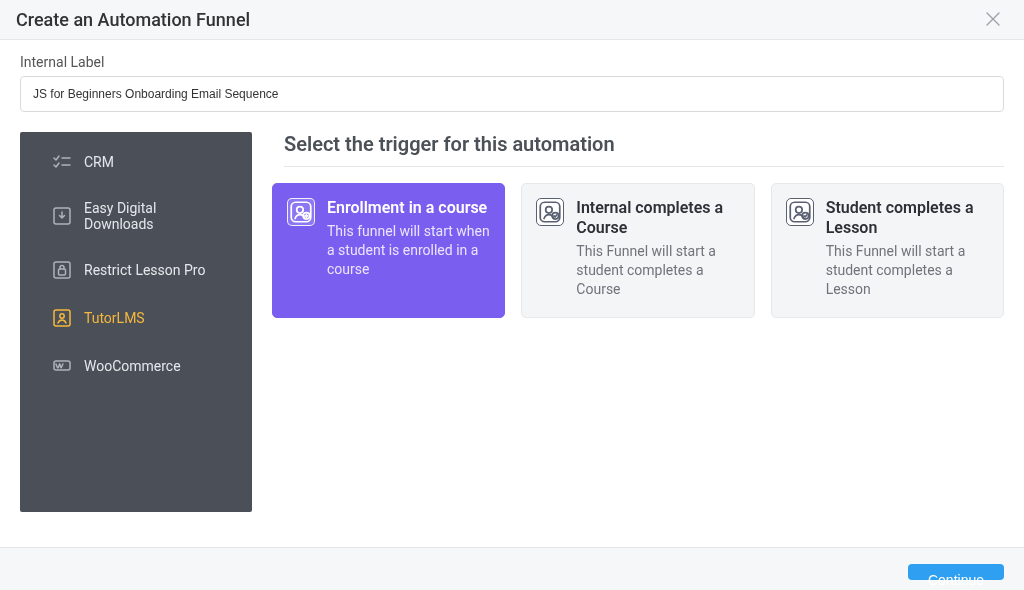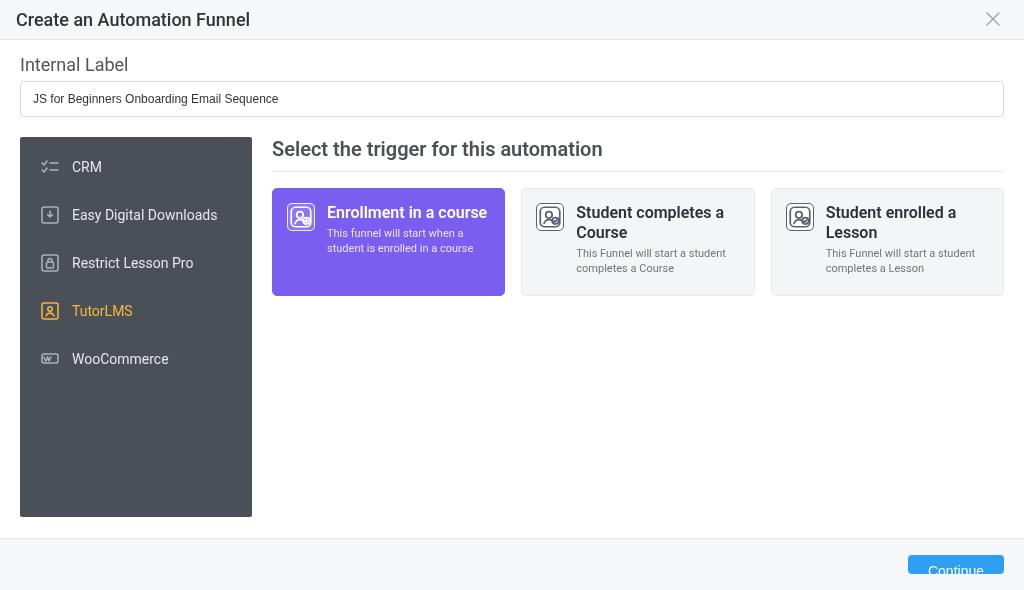--- a/index.html
+++ b/index.html
@@ -40,21 +40,21 @@
       line-height: 1;
     }
     .body {
       flex: 1;
       padding: 14px 20px 10px 20px;
       display: flex;
       flex-direction: column;
       overflow: hidden;
     }
     .field-label {
-      font-size: 18px;
+      font-size: 14px;
       color: #555;
       margin-bottom: 6px;
     }
     .text-input {
       width: 100%;
       border: 1px solid #d7dbde;
       border-radius: 4px;
       padding: 10px 12px;
       font-size: 12px;
       color: #333;
@@ -70,21 +70,21 @@
       width: 232px;
       background: #4a4f58;
       border-radius: 2px;
       padding: 6px 0;
       align-self: flex-start;
       height: 380px;
     }
     .sidebar-item {
       display: flex;
       align-items: center;
-      padding: 14px 20px;
+      padding: 14px 32px;
       font-size: 14px;
       color: #e5e7eb;
       cursor: pointer;
       gap: 12px;
     }
     .sidebar-item .s-icon {
       width: 20px;
       height: 20px;
       display: inline-flex;
       align-items: center;
@@ -100,20 +100,21 @@
       flex: 1;
       padding: 0 0 0 20px;
     }
     .section-title {
       font-size: 20px;
       font-weight: 600;
       color: #4b5157;
       padding-bottom: 10px;
       border-bottom: 1px solid #e5e7eb;
       margin-bottom: 16px;
+      margin-left: 12px;
     }
     .cards {
       display: flex;
       gap: 16px;
     }
     .card {
       flex: 1;
       background: #f4f5f7;
       border: 1px solid #e6e8eb;
       border-radius: 5px;
@@ -134,39 +135,39 @@
     }
     .card .c-icon svg { width: 26px; height: 26px; }
     .card-title {
       font-size: 16px;
       font-weight: 600;
       color: #2d3137;
       line-height: 1.25;
       margin-bottom: 4px;
     }
     .card-desc {
-      font-size: 11px;
+      font-size: 14px;
       color: #6f747b;
       line-height: 1.35;
     }
     .card.selected {
       background: #7a5ef0;
       border-color: #7a5ef0;
     }
     .card.selected .card-title { color: #fff; }
     .card.selected .card-desc { color: #e9e5ff; }
     .card.selected .c-icon { background: rgba(255,255,255,0.15); border: 1.5px solid rgba(255,255,255,0.9); }
     .card:not(.selected) .c-icon { background: #fff; border: 1.5px solid #596072; }
     .footer {
       background: #f6f7f8;
       border-top: 1px solid #e6e6e6;
       padding: 16px 20px;
       display: flex;
       justify-content: flex-end;
-      height: 52px;
+      height: 43px;
     }
     .continue-btn {
       background: #2f9ff2;
       color: #fff;
       border: none;
       border-radius: 4px;
       padding: 8px 20px;
       font-size: 14px;
       font-weight: 500;
       cursor: pointer;
@@ -269,37 +270,37 @@
             <span class="c-icon">
               <svg viewBox="0 0 24 24" fill="none" stroke="#596072" stroke-width="1.6" stroke-linecap="round" stroke-linejoin="round">
                   <rect x="3" y="3" width="18" height="18" rx="4"></rect>
                   <circle cx="11" cy="10" r="3"></circle>
                   <path d="M6.5 18c1-2.4 2.7-3.5 4.5-3.5s3.5 1.1 4.5 3.5"></path>
                   <circle cx="17" cy="15.5" r="3"></circle>
                   <path d="M15.7 15.6l1 1 1.6-1.9"></path>
                 </svg>
             </span>
             <div>
-              <div class="card-title">Student completes a Course</div>
+              <div class="card-title">Internal completes a Course</div>
               <div class="card-desc">This Funnel will start a student completes a Course</div>
             </div>
           </div>
 
           <div class="card">
             <span class="c-icon">
               <svg viewBox="0 0 24 24" fill="none" stroke="#596072" stroke-width="1.6" stroke-linecap="round" stroke-linejoin="round">
                   <rect x="3" y="3" width="18" height="18" rx="4"></rect>
                   <circle cx="11" cy="10" r="3"></circle>
                   <path d="M6.5 18c1-2.4 2.7-3.5 4.5-3.5s3.5 1.1 4.5 3.5"></path>
                   <circle cx="17" cy="15.5" r="3"></circle>
                   <path d="M15.7 15.6l1 1 1.6-1.9"></path>
                 </svg>
             </span>
             <div>
-              <div class="card-title">Student enrolled a Lesson</div>
+              <div class="card-title">Student completes a Lesson</div>
               <div class="card-desc">This Funnel will start a student completes a Lesson</div>
             </div>
           </div>
 
         </div>
       </div>
     </div>
   </div>
 
   <div class="footer">

